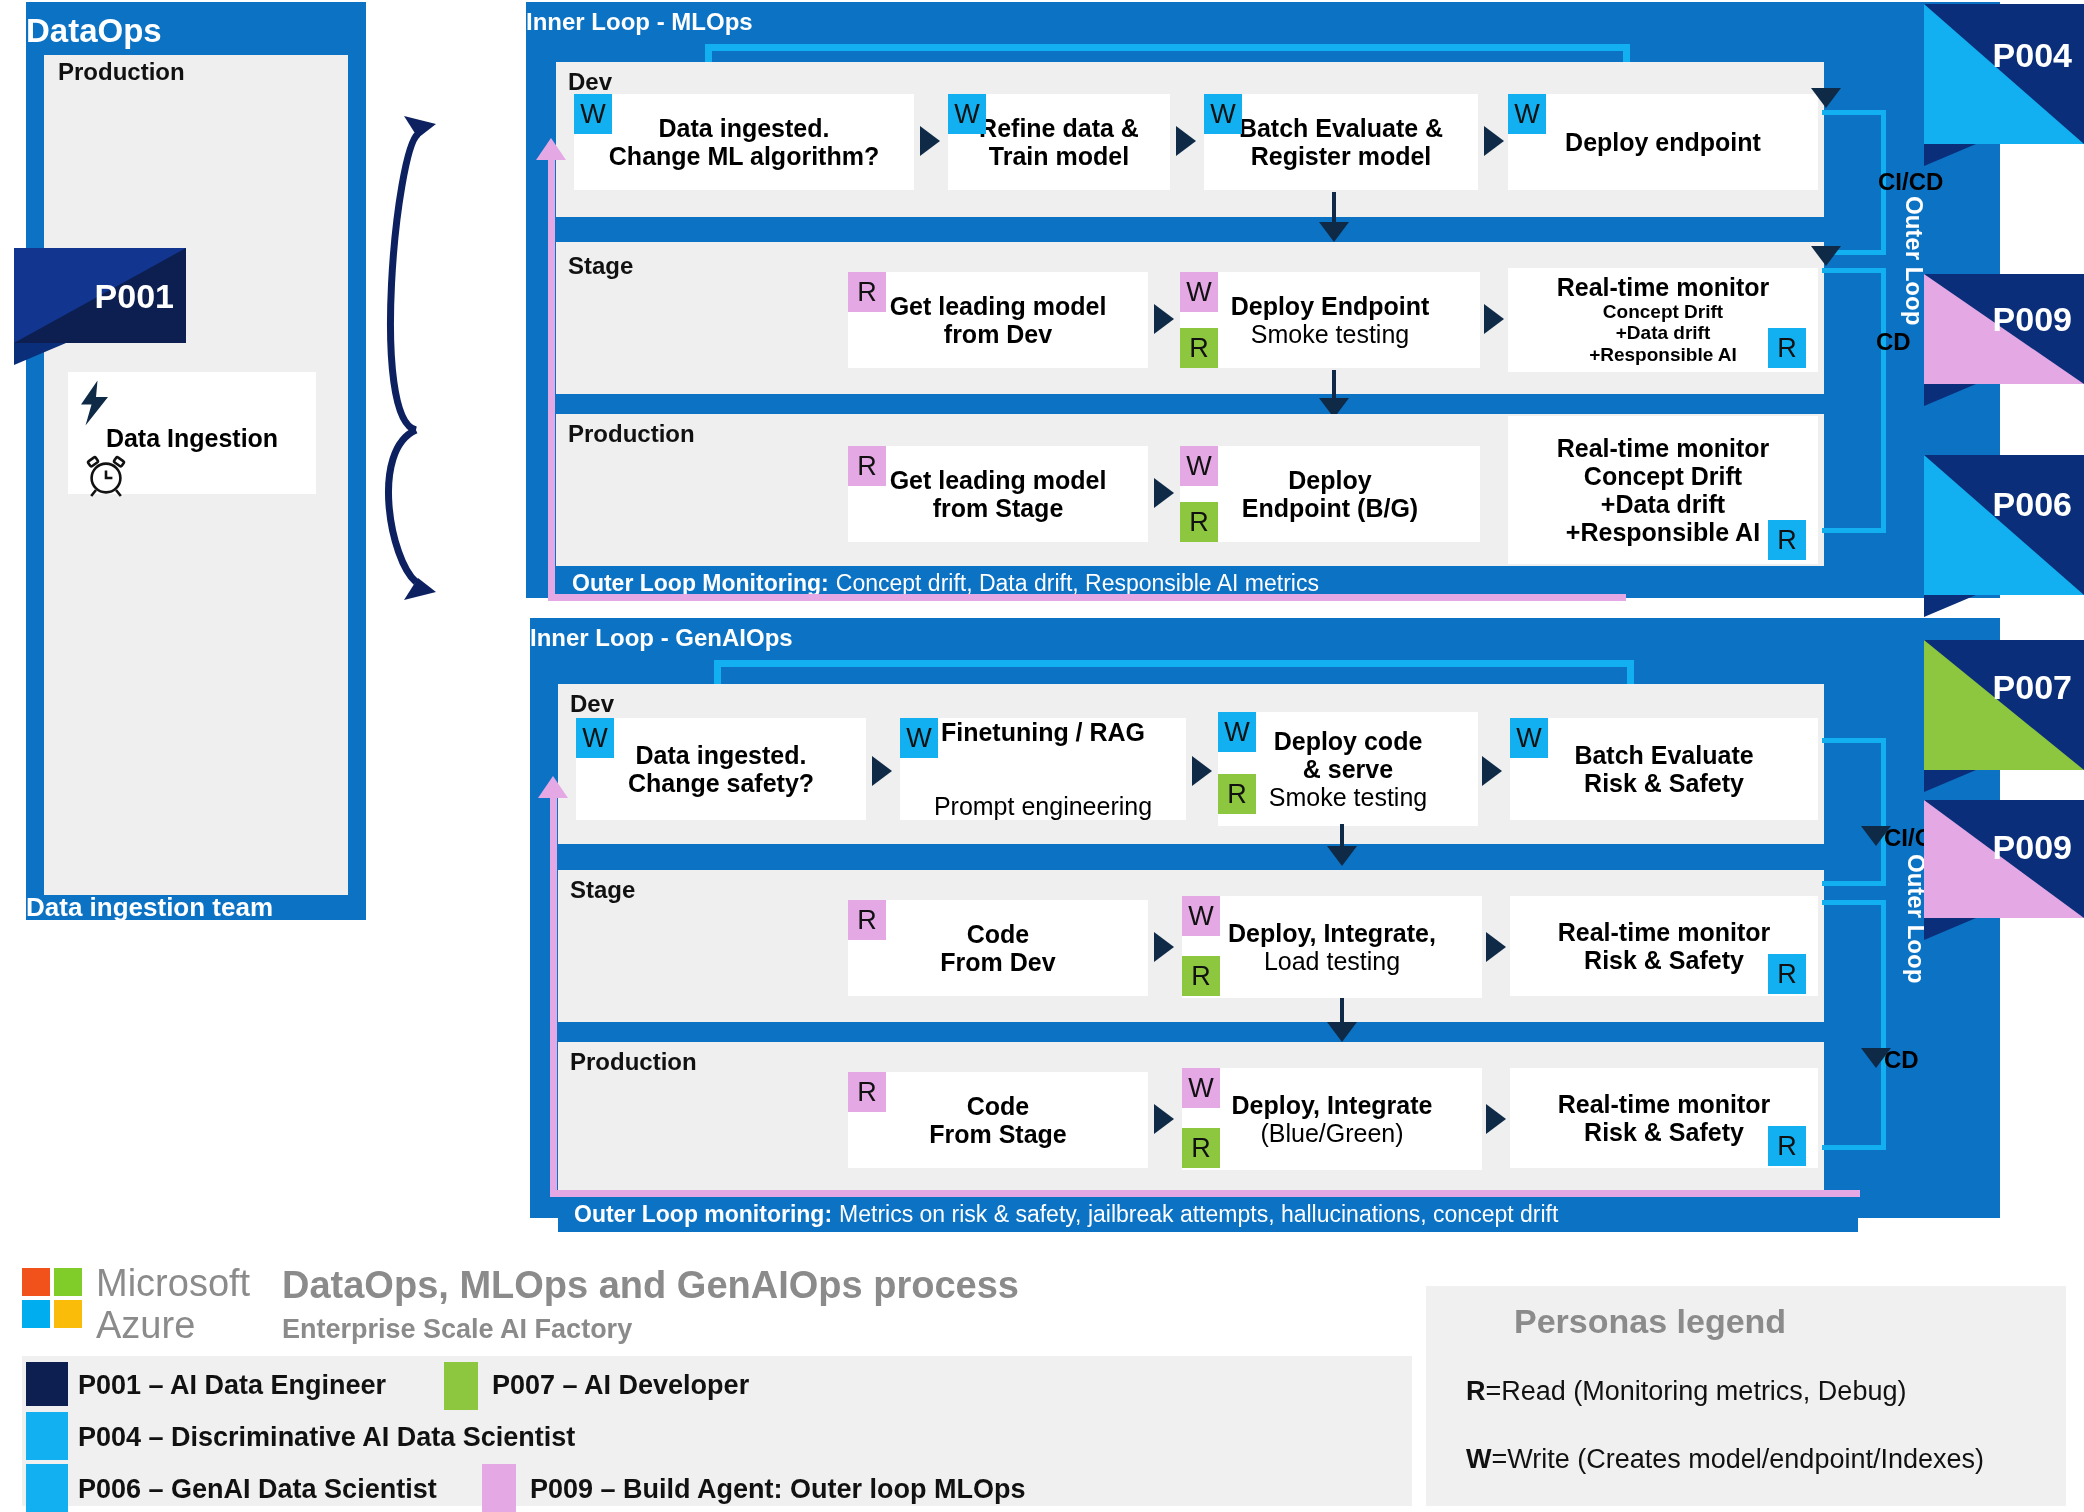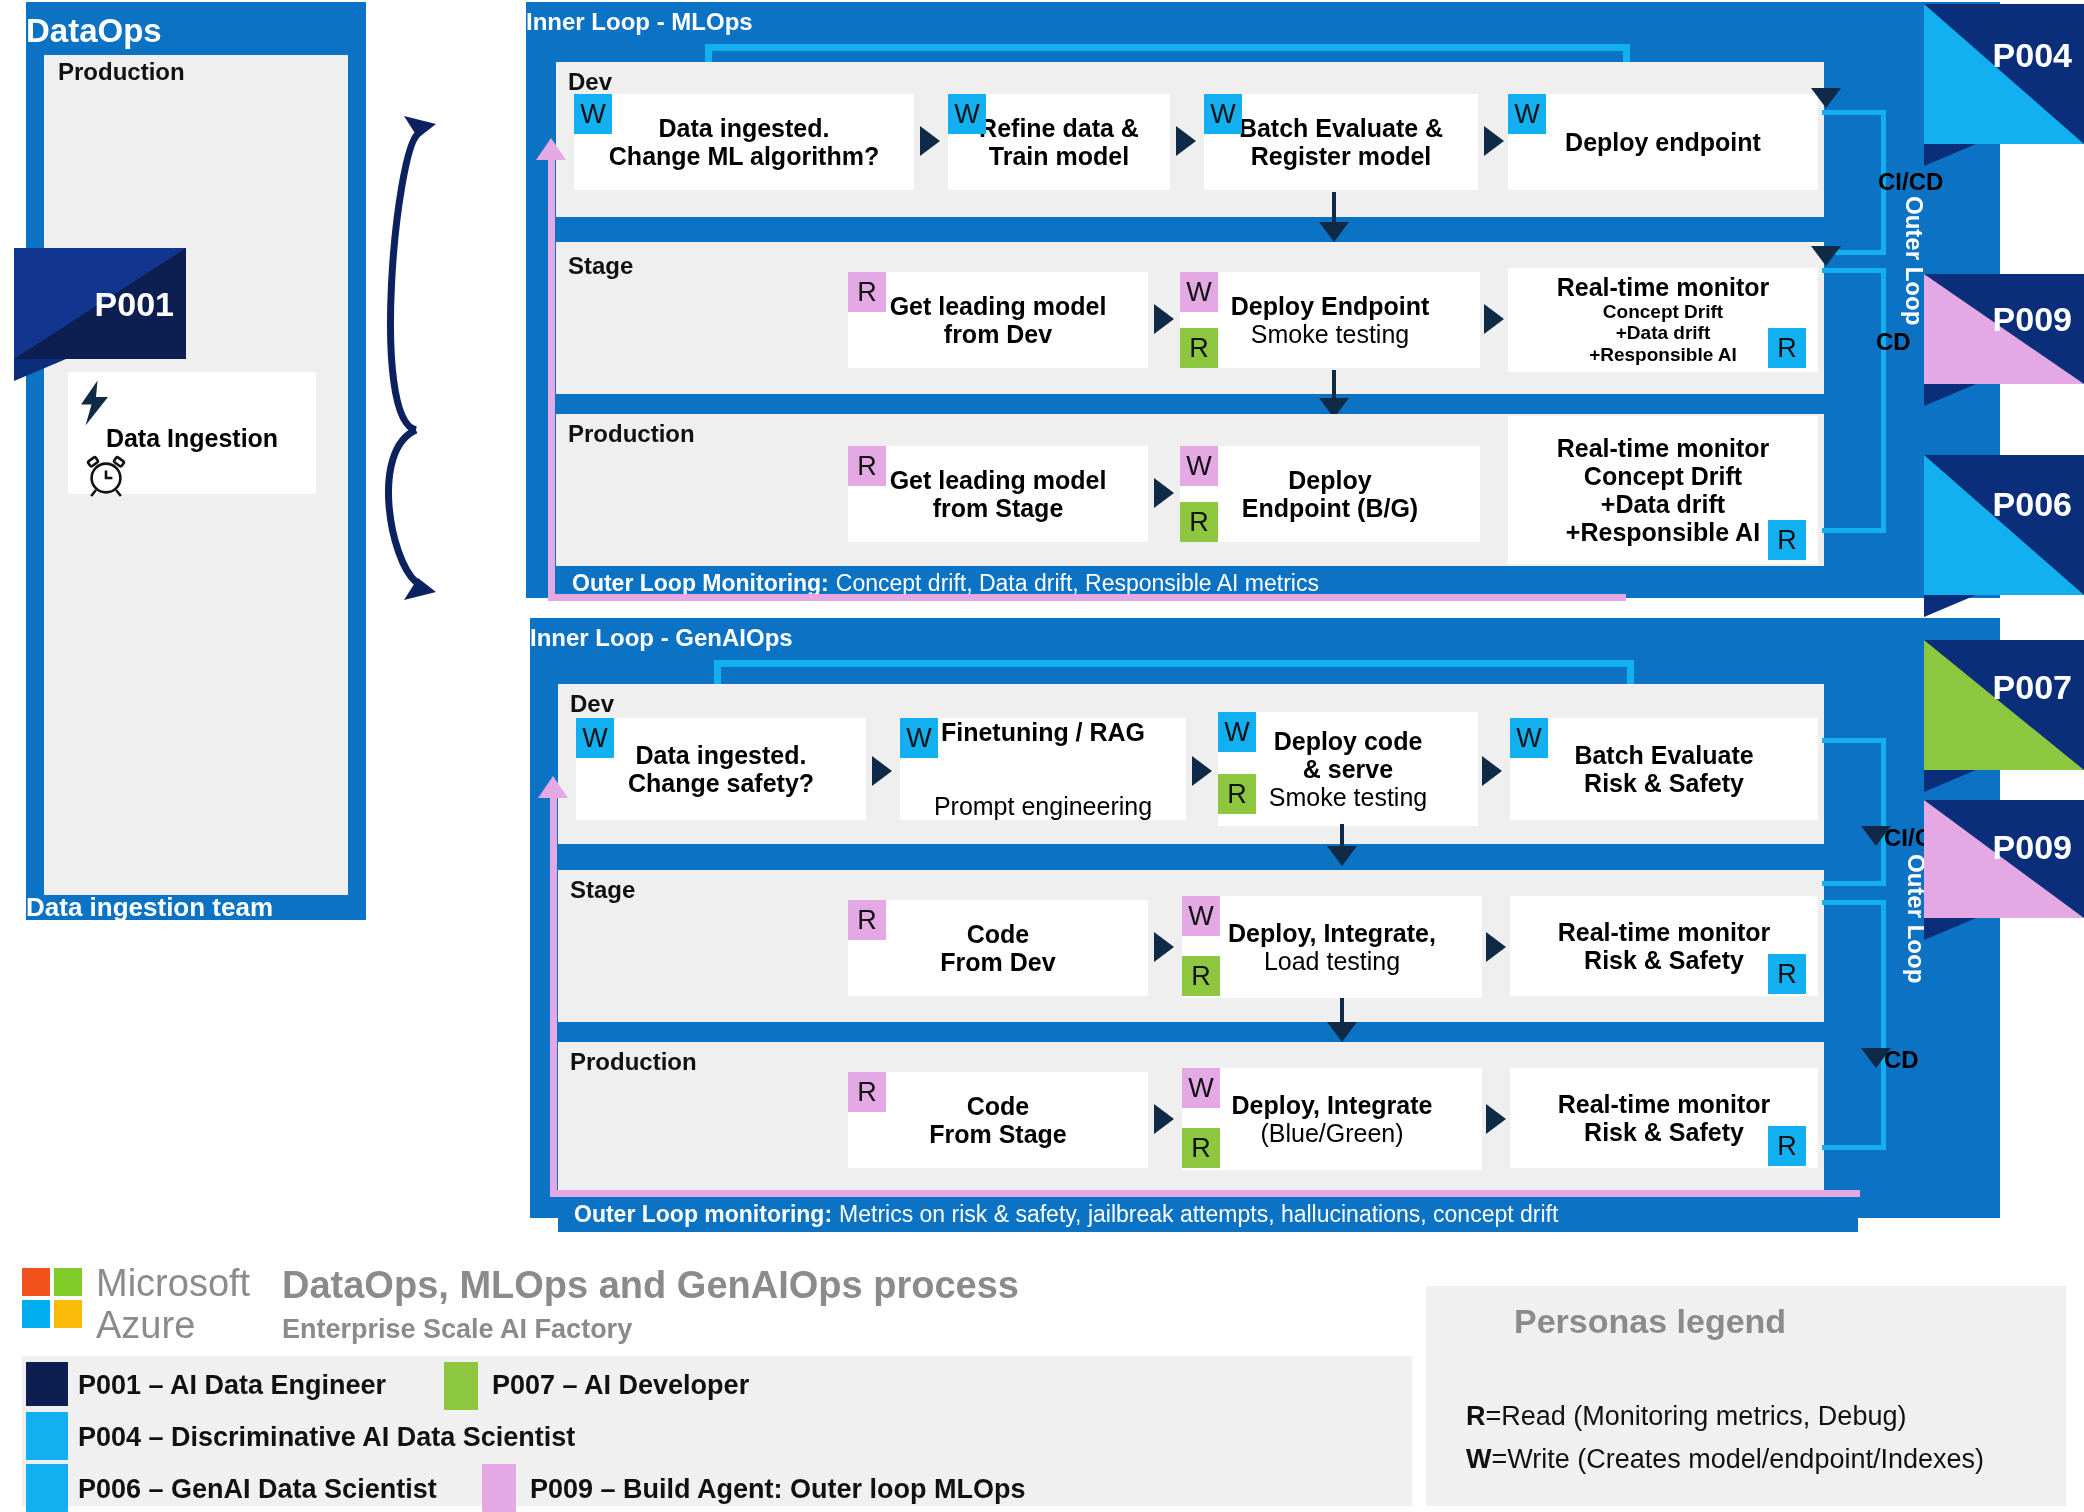--- a/index.html
+++ b/index.html
@@ -95,21 +95,21 @@
 </head>
 <body>
 
 <div class="canvas">
 
   <div class="panel" style="left:26px; top:2px; width:340px; height:918px;"></div>
   <div class="inner-title" style="position:absolute; left:26px; top:12px; width:340px; font-size:33px;">DataOps</div>
   <div style="position:absolute; left:44px; top:55px; width:304px; height:840px; background:#efefef;"></div>
   <div class="lane-label" style="left:58px; top:58px;">Production</div>
 
-  <div class="flag" style="left:14px; top:248px; width:172px; height:111px;">
+  <div class="flag" style="left:14px; top:248px; width:172px; height:95px;">
     <div class="main" style="background:#0d1f50;"></div>
     <div class="tri" style="background:#12358f; clip-path:polygon(0 0,100% 0,0 100%);"></div>
     <div class="tab"></div>
     <div class="txt">P001</div>
   </div>
 
   <div class="box" style="left:68px; top:372px; width:248px; height:122px; justify-content:flex-start; padding-top:4px;">
     <svg width="36" height="46" viewBox="0 0 24 30" style="position:absolute; left:10px; top:8px;">
       <polygon points="13,0 2,16 9,16 5,30 20,11 12,11" fill="#0e2a47"></polygon>
     </svg>
@@ -406,21 +406,21 @@
     <div class="swatch" style="left:26px; top:160px; width:42px; height:48px; background:#12b0f0;"></div>
     <div class="legtxt" style="left:78px; top:170px;">P004 – Discriminative AI Data Scientist</div>
 
     <div class="swatch" style="left:26px; top:212px; width:42px; height:48px; background:#12b0f0;"></div>
     <div class="legtxt" style="left:78px; top:222px;">P006 – GenAI Data Scientist</div>
     <div class="swatch" style="left:482px; top:212px; width:34px; height:48px; background:#e4a8e4;"></div>
     <div class="legtxt" style="left:530px; top:222px;">P009 – Build Agent: Outer loop MLOps</div>
 
     <div class="legendbox" style="left:1426px; top:34px; width:640px; height:220px;"></div>
     <div class="plegend-title" style="left:1466px; top:50px;margin-left:48px;">Personas legend</div>
-    <div class="plegend-line" style="left:1466px; top:149px;">
+    <div class="plegend-line" style="left:1466px; top:124px;">
       <b>R</b><span>=Read (Monitoring metrics, Debug)</span>
     </div>
     <div class="plegend-line" style="left:1466px; top:180px;margin-top:12px;">
       <b>W</b><span>=Write (Creates model/endpoint/Indexes)</span>
     </div>
   </div>
 
 </div>
 
 </body></html>

